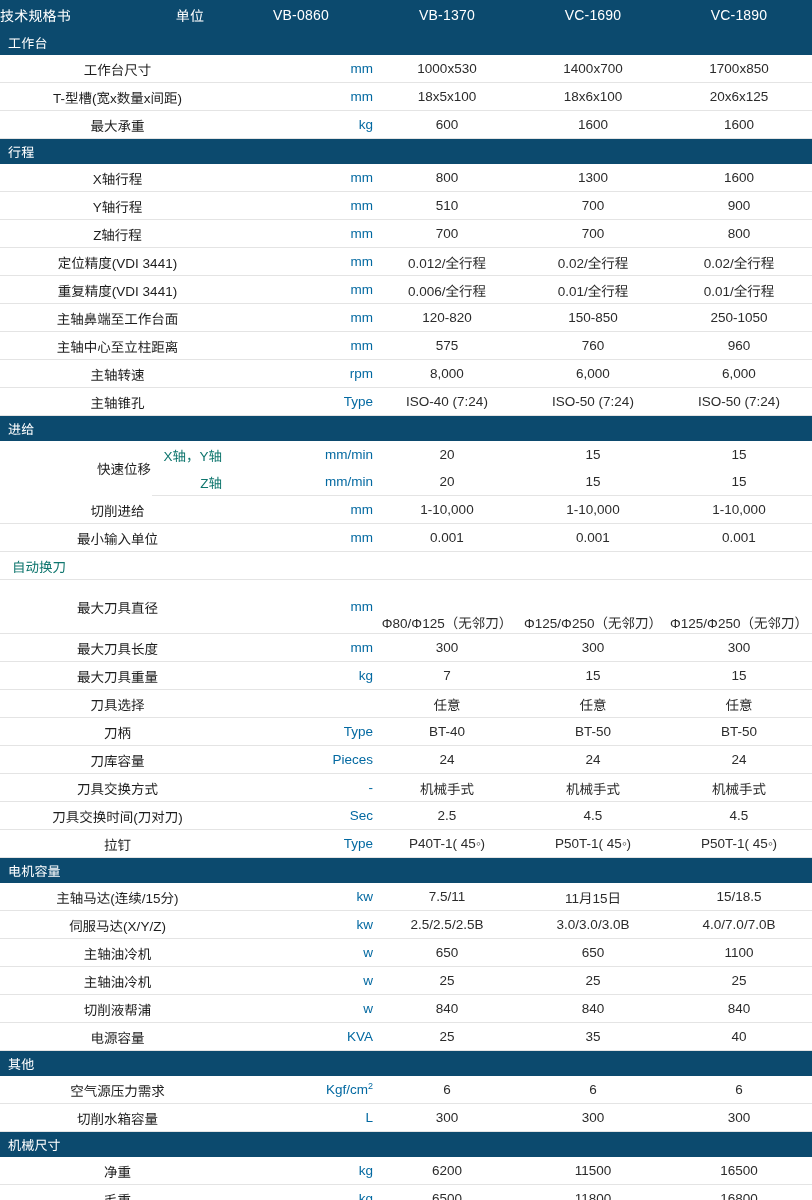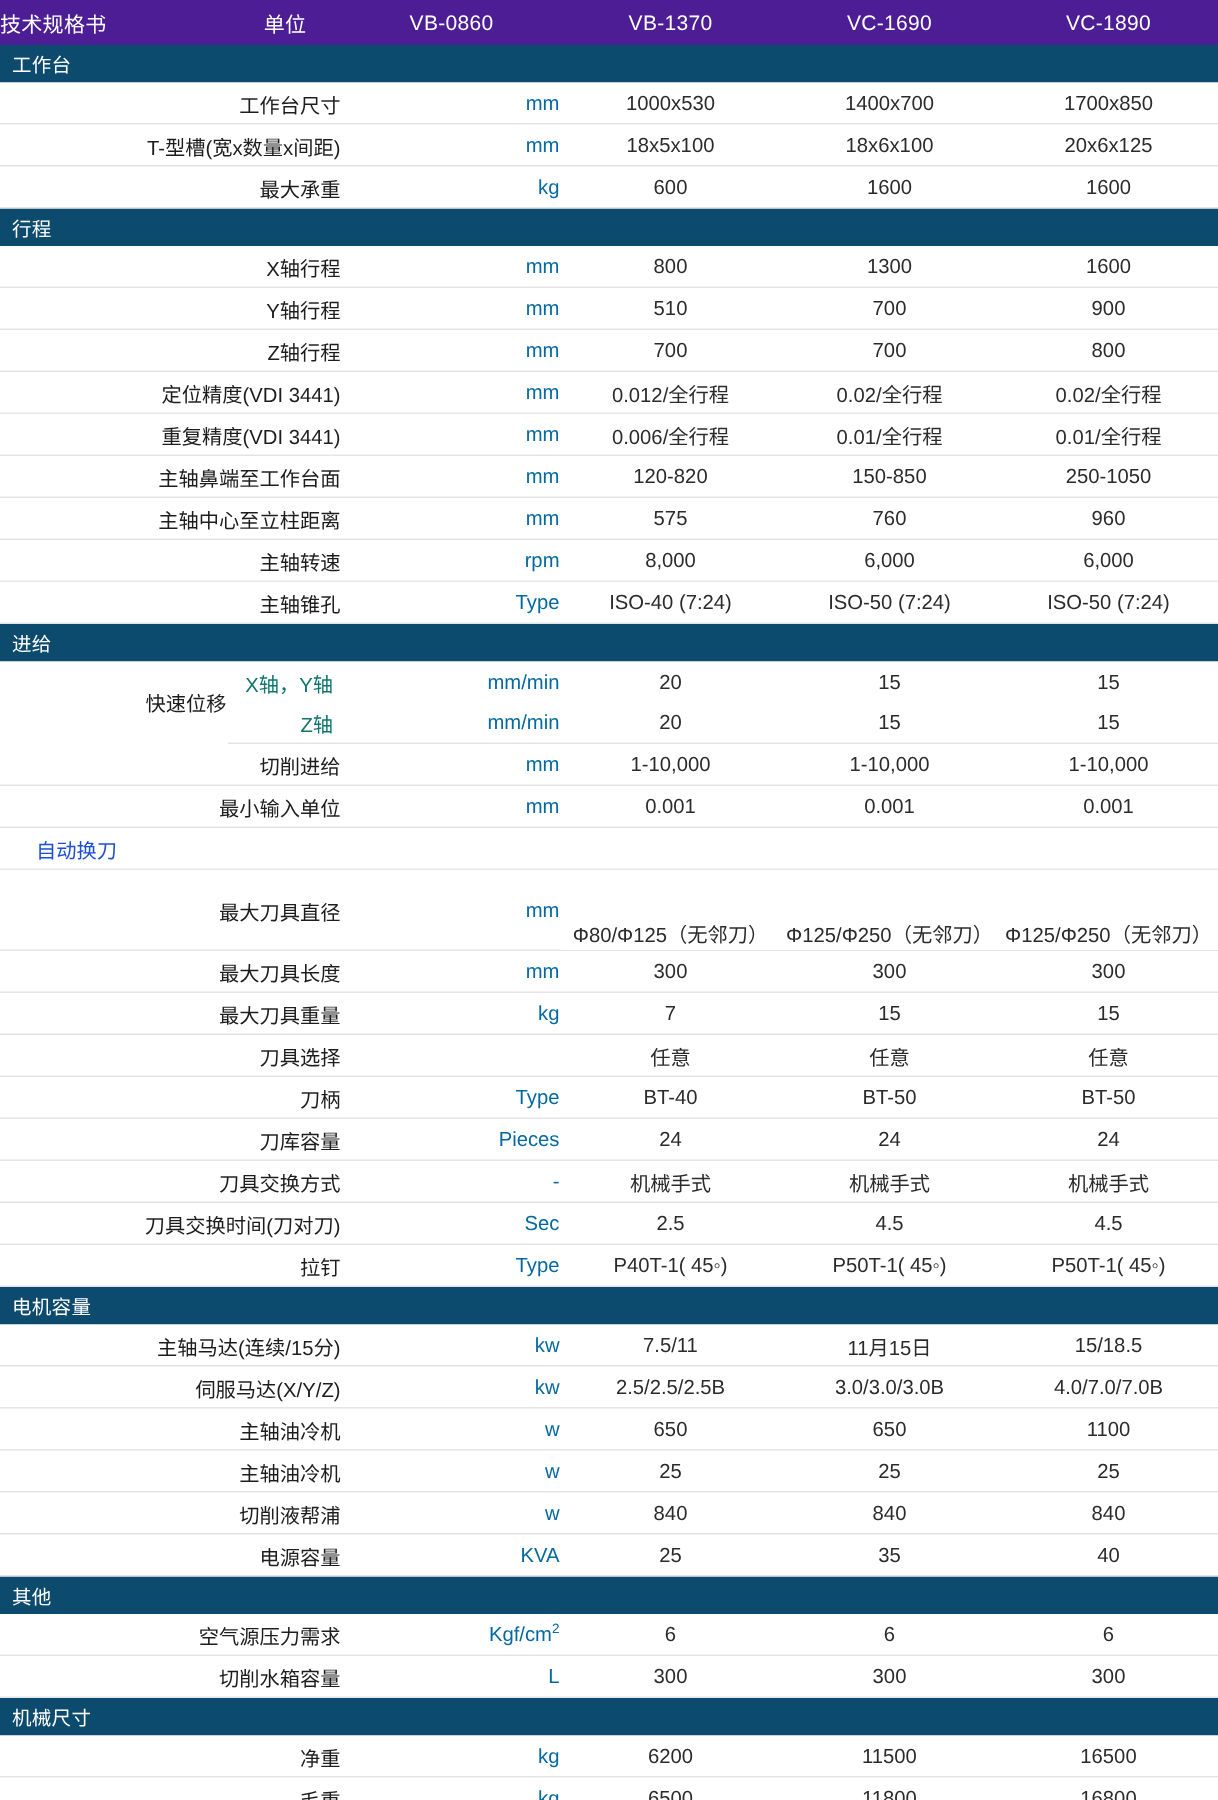--- a/index.html
+++ b/index.html
@@ -30,21 +30,21 @@
     font-size: 13.5px;
   }
 
   
   col.c-label { width: 152px; }
   col.c-unit  { width: 76px; }
   col.c-model { width: 146px; }
 
   
   tr.header-row td {
-    background: #4c1d95;
+    background: #0c4a6e;
     color: #ffffff;
     height: 30px;
     padding: 0 0 0 0;
     font-size: 14px;
     letter-spacing: .2px;
     vertical-align: middle;
   }
   td.head-label {
     text-align: left;
     padding-left: 8px;
@@ -62,40 +62,40 @@
     font-size: 13px;
     text-align: left;
     padding-left: 8px;
     vertical-align: middle;
     letter-spacing: .2px;
   }
 
   
   tr.plain-section-row td {
     background: #ffffff;
-    color: #1d4ed8;
+    color: #0f766e;
     height: 25px;
     font-size: 13.5px;
     text-align: left;
-    padding-left: 24px;
+    padding-left: 12px;
     vertical-align: middle;
     border-bottom: 1px solid #e4e4e4;
   }
 
   
   tr.data-row td {
     height: 25px;
     vertical-align: middle;
     border-bottom: 1px solid #e4e4e4;
     background: #ffffff;
     font-size: 13.5px;
     white-space: nowrap;
   }
   td.cell-label {
-    text-align: right;
+    text-align: center;
     padding-left: 8px;
     color: #1d1d1d;
   }
   td.cell-unit {
     text-align: right;
     color: #0369a1;
   }
   td.cell-value {
     text-align: center;
     color: #2b2b2b;

